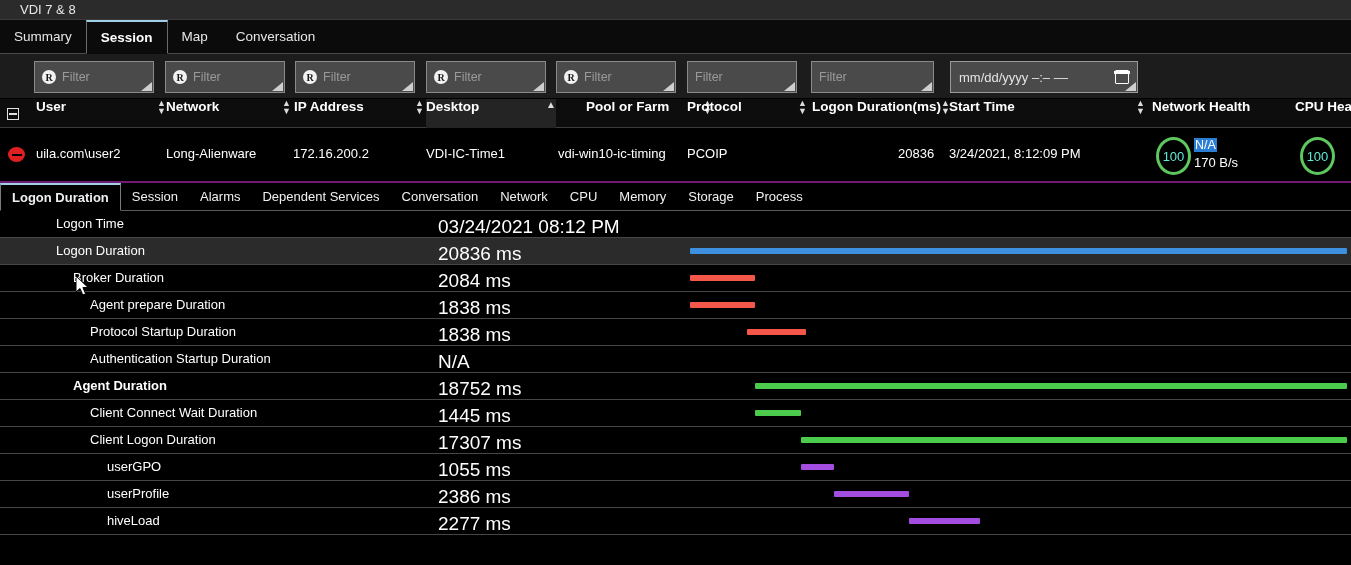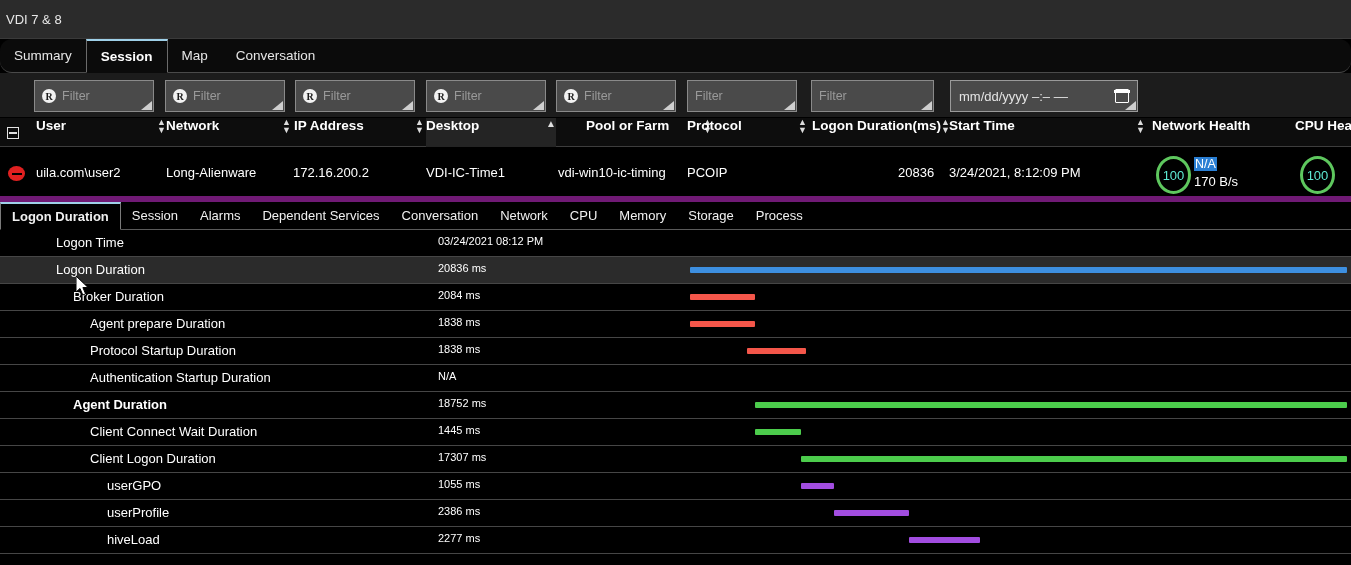--- a/index.html
+++ b/index.html
@@ -6,36 +6,35 @@
   html, body {
     width: 1351px; height: 565px;
     background: #000;
     font-family: "Liberation Sans", sans-serif;
     overflow: hidden;
   }
   body { position: relative; }
 
   
   #titlebar {
-    height: 39px;
+    height: 20px;
     background: #2b2b2b;
     color: #e8e8e8;
     font-size: 13px;
     display: flex; align-items: center;
-    padding-left: 6px;
+    padding-left: 20px;
     border-bottom: 1px solid #3a3a3a;
   }
 
   
   #topnav {
     height: 34px;
     background: #0b0b0b;
     display: flex; align-items: stretch;
     border-bottom: 1px solid #4a4a4a;
-    border-radius: 12px;
   }
   .topnav-item {
     display: flex; align-items: center;
     padding: 0 14px;
     font-size: 13.5px;
     color: #e6e6e6;
     cursor: pointer;
     white-space: nowrap;
   }
   .topnav-item.active {
@@ -161,21 +160,21 @@
     content: ""; position: absolute;
     left: 1px; right: 1px; top: 4px; height: 1.5px;
     background: #e2e2e2;
   }
 
   
   #sessionrow {
     height: 55px;
     background: #000;
     position: relative;
-    border-bottom: 6px solid #701a75;
+    border-bottom: 2px solid #701a75;
   }
   .cellv {
     position: absolute;
     top: 18px;
     color: #ffffff;
     font-size: 13px;
     white-space: nowrap;
   }
   .status-dot {
     position: absolute;
@@ -243,21 +242,21 @@
     position: absolute;
     top: 5px;
     color: #ffffff;
     font-size: 13px;
     white-space: nowrap;
   }
   .grow-val {
     position: absolute;
     left: 438px; top: 5px;
     color: #ffffff;
-    font-size: 11px;
+    font-size: 19px;
     white-space: nowrap;
   }
   .bar {
     position: absolute;
     height: 6px;
     top: 10px;
     border-radius: 1px;
   }
   #cursor {
     position: absolute;

